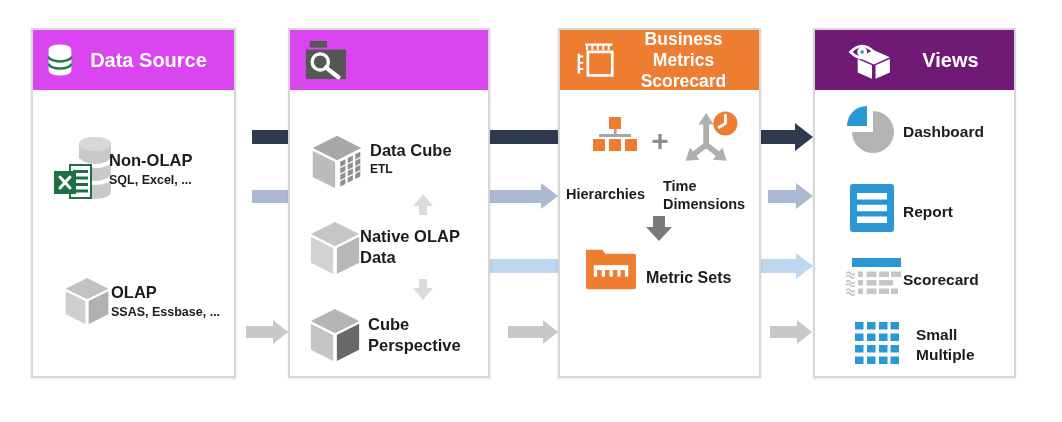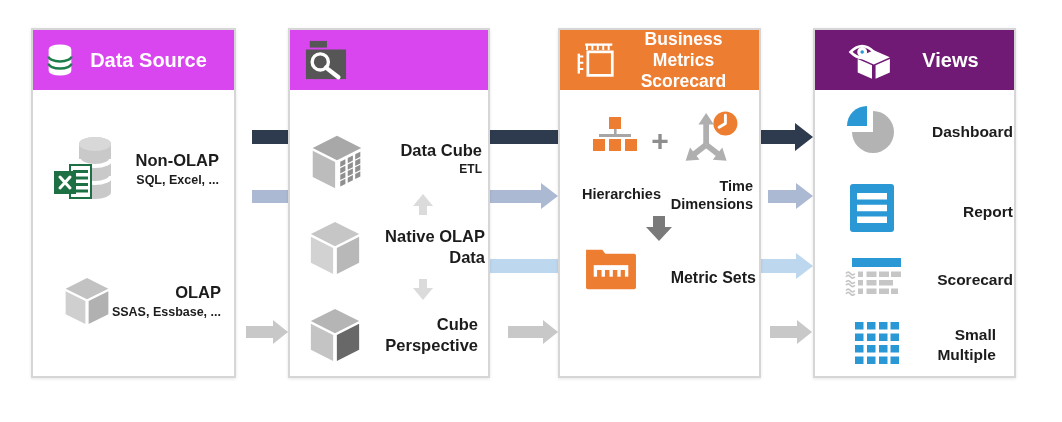--- a/index.html
+++ b/index.html
@@ -22,21 +22,21 @@
   }
   .phead.green  { background:#d946ef; }
   .phead.orange { background:#ed7d31; }
   .phead.blue   { background:#701a75;padding-left:32px; }
   .ptitle { flex:1; text-align:center; color:#ffffff; font-weight:700; }
   .fs20 { font-size:20px; }
   .fs19 { font-size:19px; line-height:1.15; }
   .fs17 { font-size:17.5px; line-height:1.2;text-align:center; }
   .pbody { position:absolute; top:0; left:0; right:0; bottom:0; }
   .abs { position:absolute; }
-  .itemtext { position:absolute; text-align:right; color:#1c1c1c; }
+  .itemtext { position:absolute; text-align:left; color:#1c1c1c; }
   .ilabel { font-weight:700; font-size:16.5px; line-height:1.25; }
   .isub   { font-weight:600; font-size:12.5px; line-height:1.3; margin-top:1px; }
   .vlabel { font-weight:700; font-size:15.5px; line-height:1.3; color:#1c1c1c; }
   .slabel { font-weight:600; font-size:14.5px; line-height:1.25; color:#1c1c1c; }
   .plus { position:absolute; font-size:30px; font-weight:700; color:#8e8e8e; line-height:1; }
 </style>
 </head>
 <body>
 
 <div id="canvas">

